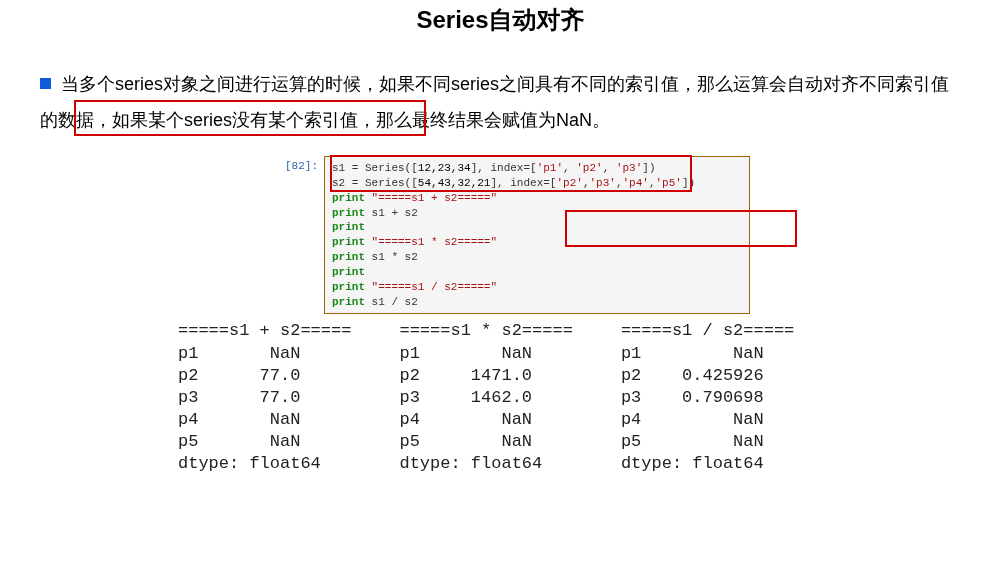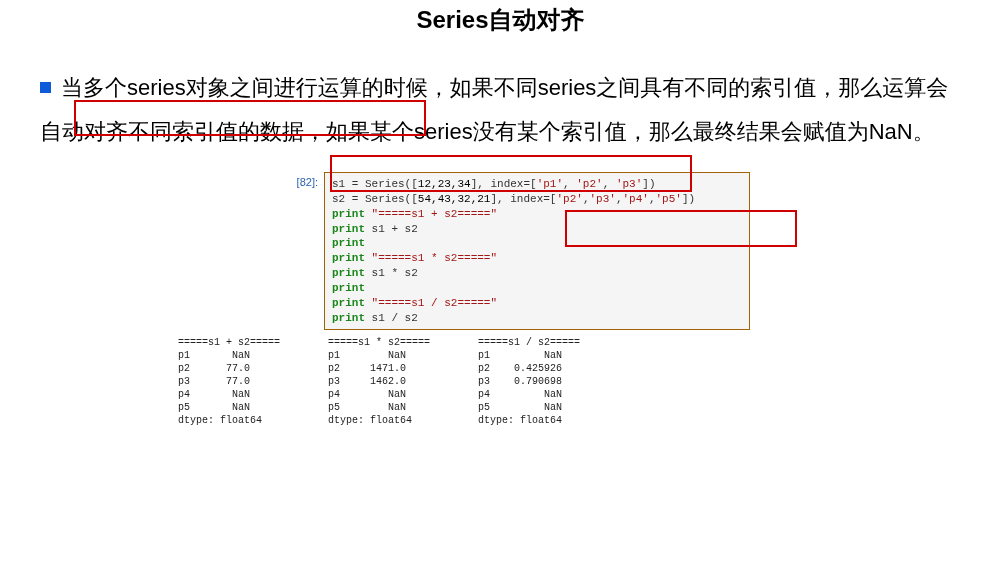--- a/index.html
+++ b/index.html
@@ -12,21 +12,21 @@
     }
     .title {
       text-align: center;
       font-size: 24px;
       font-weight: bold;
       margin-top: 4px;
       color: #000;
     }
     .paragraph {
       margin: 30px 40px 18px 40px;
-      font-size: 22px;
+      font-size: 18px;
       line-height: 2.0;
       color: #000;
       position: relative;
     }
     .bullet {
       display: inline-block;
       width: 11px;
       height: 11px;
       background: #0d5bd9;
       margin-right: 10px;
@@ -46,21 +46,21 @@
     .rb2 { left: 330px; top: 155px; width: 362px; height: 37px; }
     .rb3 { left: 565px; top: 210px; width: 232px; height: 37px; }
 
     
     .code-area {
       margin-left: 280px;
       width: 470px;
     }
     .cell { display: flex; }
     .prompt {
-      font-family: Liberation Sans, sans-serif;
+      font-family: Liberation Mono, monospace;
       font-size: 11px;
       color: #2a63b0;
       width: 38px;
       text-align: right;
       margin-right: 6px;
       padding-top: 4px;
       flex-shrink: 0;
     }
     .code {
       background: #f5f5f5;
@@ -80,21 +80,21 @@
 
     
     .outputs {
       display: flex;
       margin-top: 6px;
       margin-left: 178px;
       gap: 48px;
     }
     .outcol {
       font-family: "Consolas","Courier New",monospace;
-      font-size: 10px;
+      font-size: 17px;
       line-height: 1.3;
       white-space: pre;
       color: #222;
     }
   </style>
 </head>
 <body>
 
 <h1 class="title">Series自动对齐</h1>
 

